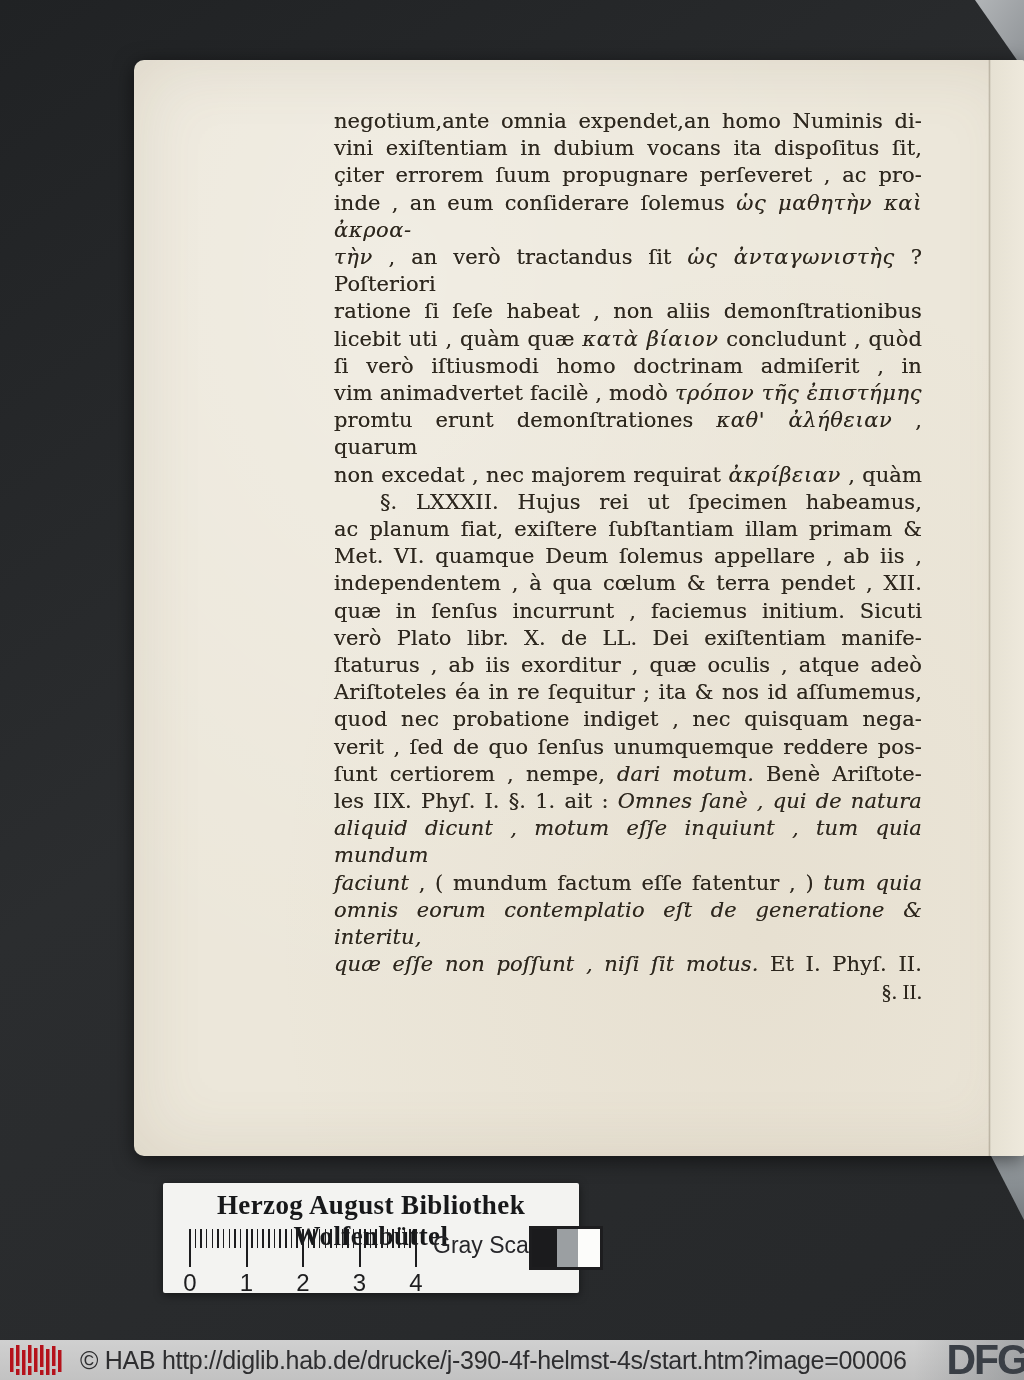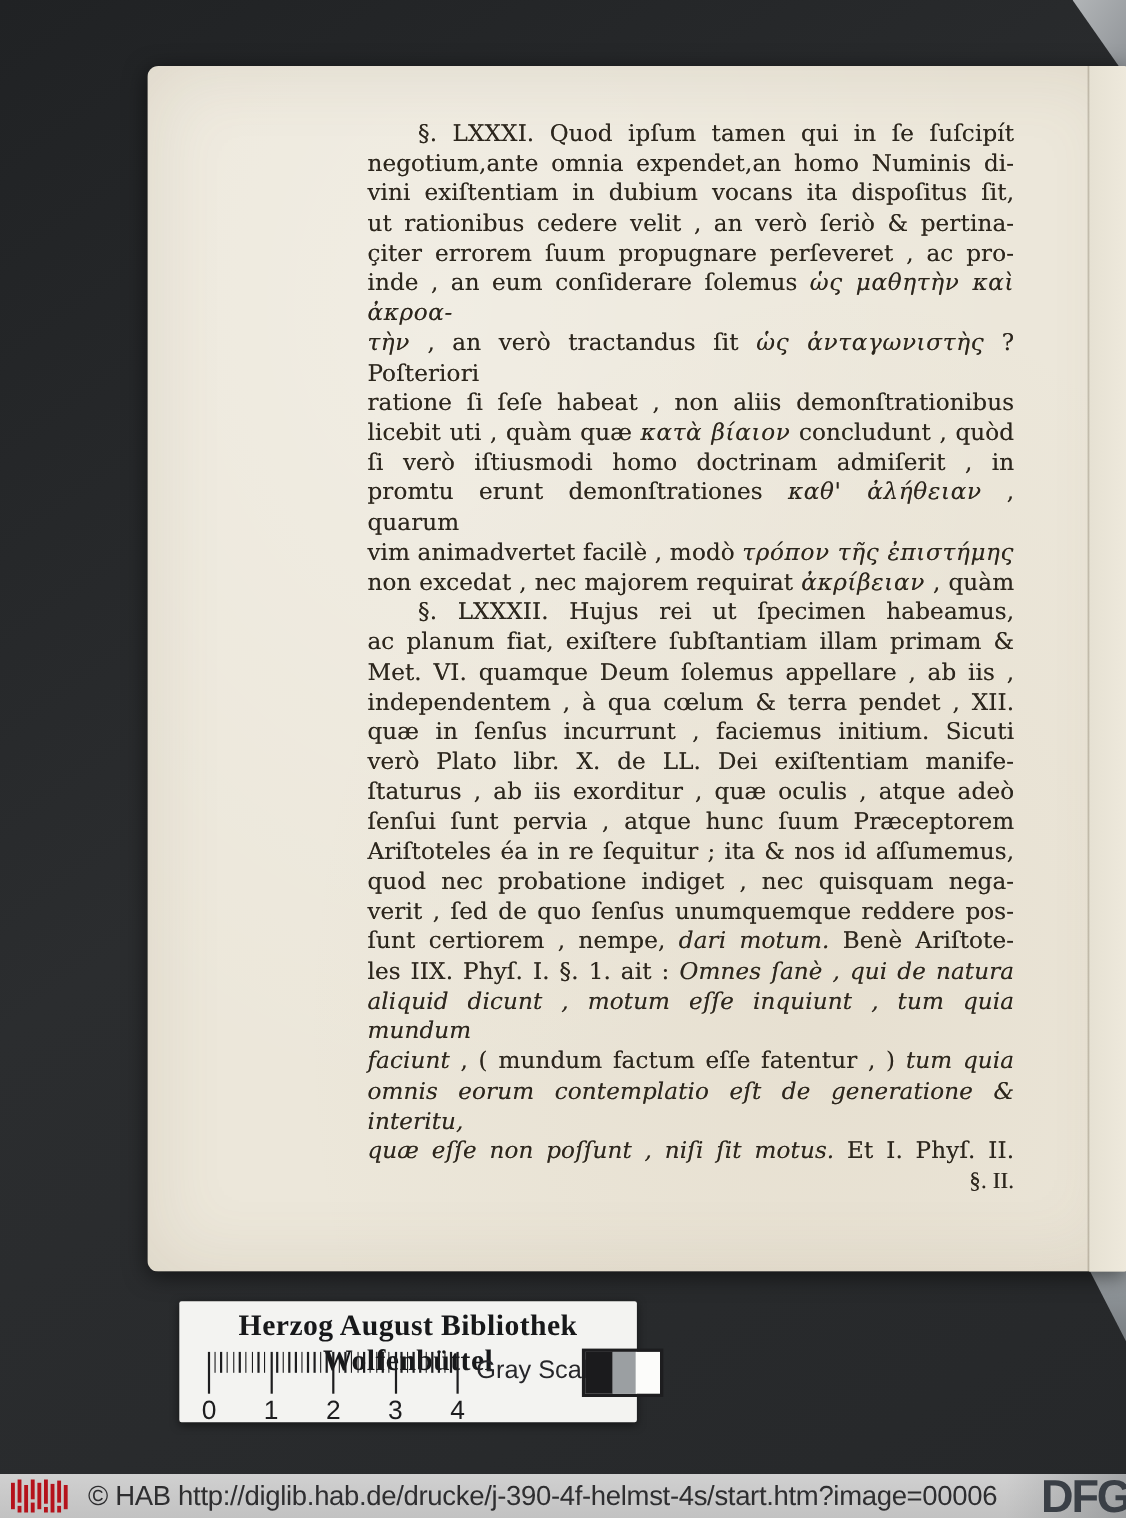--- a/index.html
+++ b/index.html
@@ -106,41 +106,38 @@
 </head>
 <body>
 
 <div id="corner-top-right"></div>
 <div id="corner-bottom-right"></div>
 
 <div id="paper">
   <div id="page-edge-strip"></div>
   <div id="page-crease"></div>
   <div id="text-block">
-      <div class="line j ind"><span class="r">§. LXXXI.   Quod ipſum tamen qui in ſe ſuſcipít</span></div>
       <div class="line j"><span class="r">negotium,ante omnia expendet,an homo Numinis di-</span></div>
       <div class="line j"><span class="r">vini exiſtentiam in dubium vocans ita dispoſitus ſit,</span></div>
-      <div class="line j"><span class="r">ut rationibus cedere velit ,  an verò ſeriò &amp; pertina-</span></div>
       <div class="line j"><span class="r">çiter errorem ſuum propugnare perſeveret ,  ac pro-</span></div>
       <div class="line j"><span class="r">inde , an eum conſiderare ſolemus </span><span class="g">ὡς μαθητὴν καὶ ἀκροα-</span></div>
       <div class="line j"><span class="g">τὴν</span><span class="r"> ,  an verò tractandus ſit </span><span class="g">ὡς ἀνταγωνιστὴς</span><span class="r"> ?   Poſteriori</span></div>
       <div class="line j"><span class="r">ratione ſi ſeſe habeat ,  non aliis demonſtrationibus</span></div>
       <div class="line j"><span class="r">licebit uti ,  quàm quæ </span><span class="g">κατὰ βίαιον</span><span class="r"> concludunt ,  quòd</span></div>
       <div class="line j"><span class="r">ſi verò iſtiusmodi homo doctrinam admiſerit ,  in</span></div>
+      <div class="line j"><span class="r">vim animadvertet facilè ,  modò </span><span class="g">τρόπον τῆς ἐπιστήμης</span></div>
       <div class="line j"><span class="r">promtu erunt demonſtrationes </span><span class="g">καθ' ἀλήθειαν</span><span class="r"> , quarum</span></div>
-      <div class="line j"><span class="r">vim animadvertet facilè ,  modò </span><span class="g">τρόπον τῆς ἐπιστήμης</span></div>
       <div class="line j"><span class="r">non excedat ,  nec majorem requirat </span><span class="g">ἀκρίβειαν</span><span class="r"> , quàm</span></div>
       <div class="line j ind"><span class="r">§. LXXXII.   Hujus rei ut ſpecimen habeamus,</span></div>
       <div class="line j"><span class="r">ac planum fiat, exiſtere ſubſtantiam illam primam &amp;</span></div>
       <div class="line j"><span class="r">Met. VI. quamque Deum ſolemus appellare , ab iis ,</span></div>
       <div class="line j"><span class="r">independentem , à qua cœlum &amp; terra pendet ,  XII.</span></div>
       <div class="line j"><span class="r">quæ in ſenſus incurrunt ,  faciemus initium.   Sicuti</span></div>
       <div class="line j"><span class="r">verò Plato libr. X. de LL. Dei exiſtentiam manife-</span></div>
       <div class="line j"><span class="r">ſtaturus ,  ab iis exorditur ,  quæ oculis ,  atque adeò</span></div>
-      <div class="line j"><span class="r">ſenſui ſunt pervia ,  atque hunc ſuum Præceptorem</span></div>
       <div class="line j"><span class="r">Ariſtoteles éa in re ſequitur ; ita &amp; nos id aſſumemus,</span></div>
       <div class="line j"><span class="r">quod nec probatione indiget ,  nec quisquam nega-</span></div>
       <div class="line j"><span class="r">verit ,  ſed de quo ſenſus unumquemque reddere pos-</span></div>
       <div class="line j"><span class="r">ſunt certiorem , nempe, </span><span class="i">dari motum.</span><span class="r">   Benè Ariſtote-</span></div>
       <div class="line j"><span class="r">les IIX. Phyſ. I. §. 1. ait :  </span><span class="i">Omnes ſanè ,  qui de natura</span></div>
       <div class="line j"><span class="i">aliquid dicunt , motum eſſe inquiunt , tum quia mundum</span></div>
       <div class="line j"><span class="i">faciunt</span><span class="r"> , ( mundum factum eſſe fatentur , )  </span><span class="i">tum quia</span></div>
       <div class="line j"><span class="i">omnis eorum contemplatio eſt de generatione &amp; interitu,</span></div>
       <div class="line j"><span class="i">quæ eſſe non poſſunt ,  niſi ſit motus.</span><span class="r">   Et I. Phyſ. II.</span></div>
       <div class="line r"><span class="r">§. II.</span></div>

